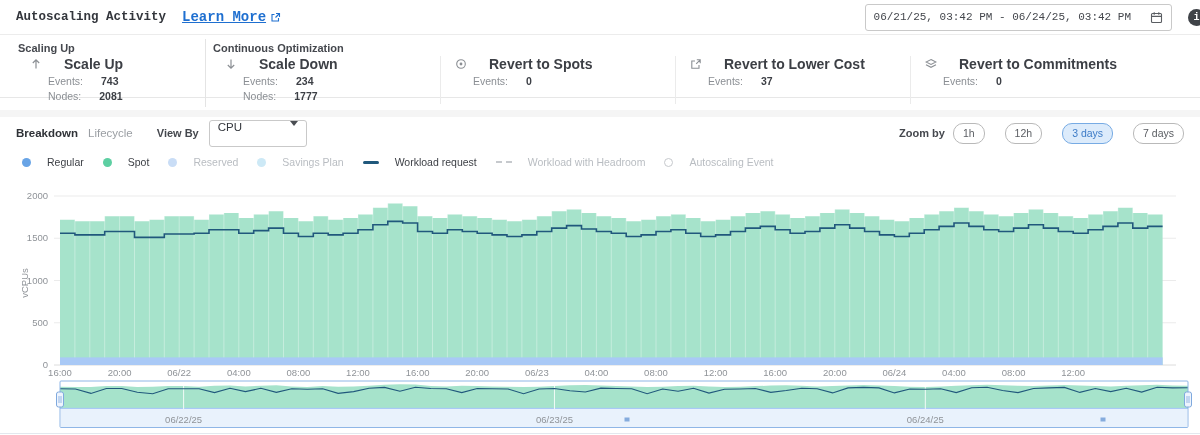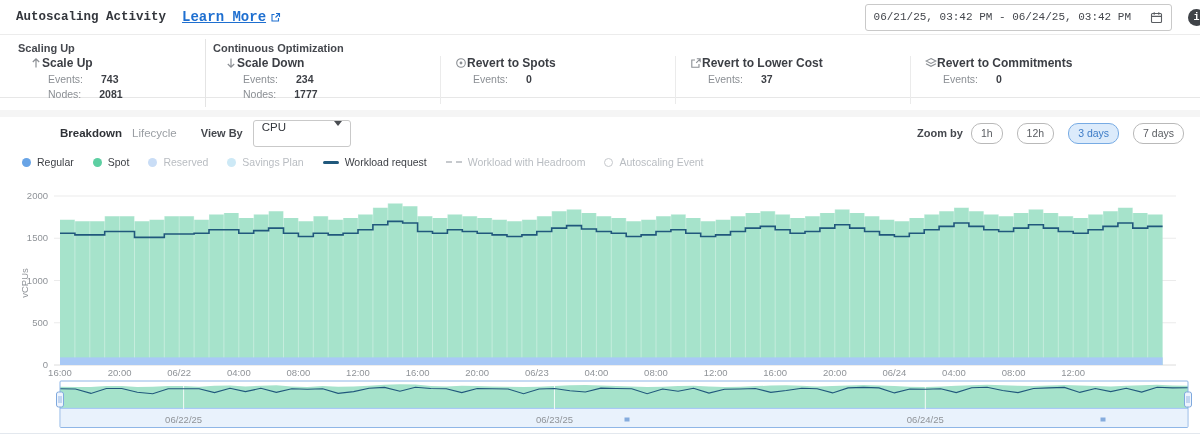--- a/index.html
+++ b/index.html
@@ -13,43 +13,43 @@
   .date-input{margin-left:auto;margin-right:28px;height:25px;border:1px solid #c9c9c9;border-radius:3px;
               display:flex;align-items:center;gap:19px;padding:0 8px;font-size:11px;color:#43464c;background:#fff;}
   .info-circle{position:absolute;right:-5px;top:9px;width:17px;height:17px;border-radius:50%;background:#3f4348;color:#fff;
                font-size:10px;font-weight:bold;display:flex;align-items:center;justify-content:center;}
   
   .stats{position:absolute;top:34px;left:0;width:1200px;height:64px;border-top:1px solid #ececec;border-bottom:1px solid #e7e7e7;background:#fff;box-sizing:border-box;}
   .gtitle{position:absolute;top:7px;font-size:11px;font-weight:bold;color:#45484e;}
   .vdiv-full{position:absolute;top:4px;height:68px;width:1px;background:#e4e4e4;}
   .vdiv-sub{position:absolute;top:21px;height:48px;width:1px;background:#ebebeb;}
   .card{position:absolute;top:21px;}
-  .card-title{display:flex;align-items:center;gap:0;font-size:12px;font-weight:bold;color:#3c3f45;}
+  .card-title{display:flex;align-items:center;gap:22px;font-size:14px;font-weight:bold;color:#3c3f45;}
   .cicon{display:inline-flex;width:12px;height:12px;}
   .crow{margin:3px 0 0 18px;font-size:10.5px;color:#8b8f94;}
   .crow:first-of-type{margin-top:8px;}
   .crow b{color:#3c3f45;margin-left:18px;font-weight:bold;}
   .gap{position:absolute;top:110px;left:0;width:1200px;height:7px;background:#f5f5f5;}
   
   .controls{position:absolute;top:118px;left:0;width:1200px;height:30px;display:flex;align-items:center;padding:0 16px;box-sizing:border-box;}
-  .tab{font-size:11.5px;color:#9a9ea3;cursor:pointer;margin-left:44px;}
+  .tab{font-size:11.5px;color:#9a9ea3;cursor:pointer;}
   .tab.active{font-weight:bold;color:#2f3237;}
   .tab + .tab{margin-left:10px;}
   .viewby{font-size:11px;font-weight:bold;color:#45484e;margin-left:24px;}
   .select{margin-left:10px;width:80px;height:25px;border:1px solid #c9c9c9;border-radius:3px;display:flex;align-items:flex-start;
           padding:0 8px;font-size:11.5px;color:#33363c;justify-content:space-between;cursor:pointer;background:#fff;}
   .caret{width:0;height:0;border-left:4px solid transparent;border-right:4px solid transparent;border-top:5px solid #4a4d52;}
   .zoomby{margin-left:auto;display:flex;align-items:center;gap:6px;}
   .zoomby-label{font-size:11px;font-weight:bold;color:#45484e;margin-right:2px;}
   .pill{height:19px;border:1px solid #b9b9b9;border-radius:10px;padding:0 9px;font-size:10.5px;color:#5a5d62;
         display:flex;align-items:center;background:#fff;cursor:pointer;}
   .pill.sel{background:#dcebfb;border-color:#77abe4;color:#3e7cc7;}
   
   .legend{position:absolute;top:156px;left:22px;display:flex;align-items:center;gap:19px;}
-  .lg{display:flex;align-items:center;gap:6px;font-size:10.5px;}
+  .lg{display:flex;align-items:center;gap:16px;font-size:10.5px;}
   .dot{width:9px;height:9px;border-radius:50%;display:inline-block;}
   .lineSw{width:16px;height:3px;border-radius:2px;display:inline-block;}
   .dashSw{width:16px;height:0;border-top:2px dashed;display:inline-block;}
   .holo{width:7px;height:7px;border-radius:50%;border:1.5px solid;display:inline-block;background:#fff;}
   svg text.ax{font-family:"Liberation Sans",sans-serif;font-size:9.5px;fill:#8f9398;}
   .chart-svg{position:absolute;left:0;}
   .bottom-line{position:absolute;top:433px;left:0;width:1200px;height:1px;background:#e3e8ee;}
 </style>
 </head>
 <body>
@@ -150,21 +150,21 @@
   <div class="controls">
     <span class="tab active">Breakdown</span>
     <span class="tab">Lifecycle</span>
     <span class="viewby">View By</span>
     <div class="select">
       <span>CPU</span>
       <span class="caret"></span>
     </div>
     <div class="zoomby">
       <span class="zoomby-label">Zoom by</span>
-      <span id="pills" style="display:flex;gap:14px;">
+      <span id="pills" style="display:flex;gap:20px;">
           <span class="pill">1h</span>
           <span class="pill">12h</span>
           <span class="pill sel">3 days</span>
           <span class="pill">7 days</span>
         </span>
     </div>
   </div>
 
   <div class="legend" id="legend">
       <span class="lg">

